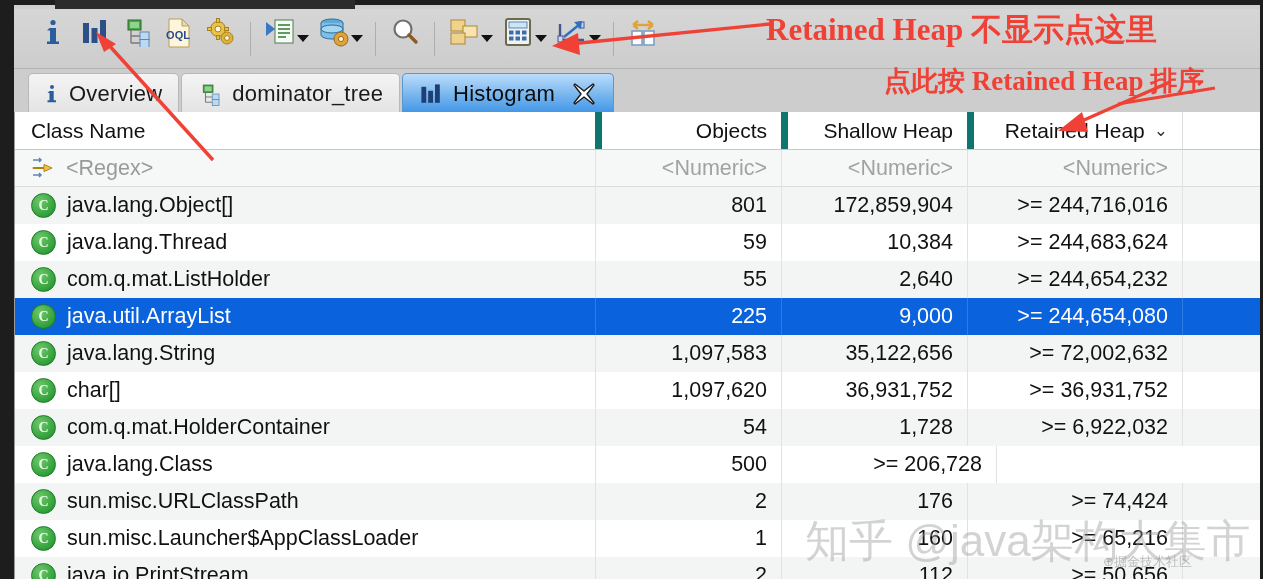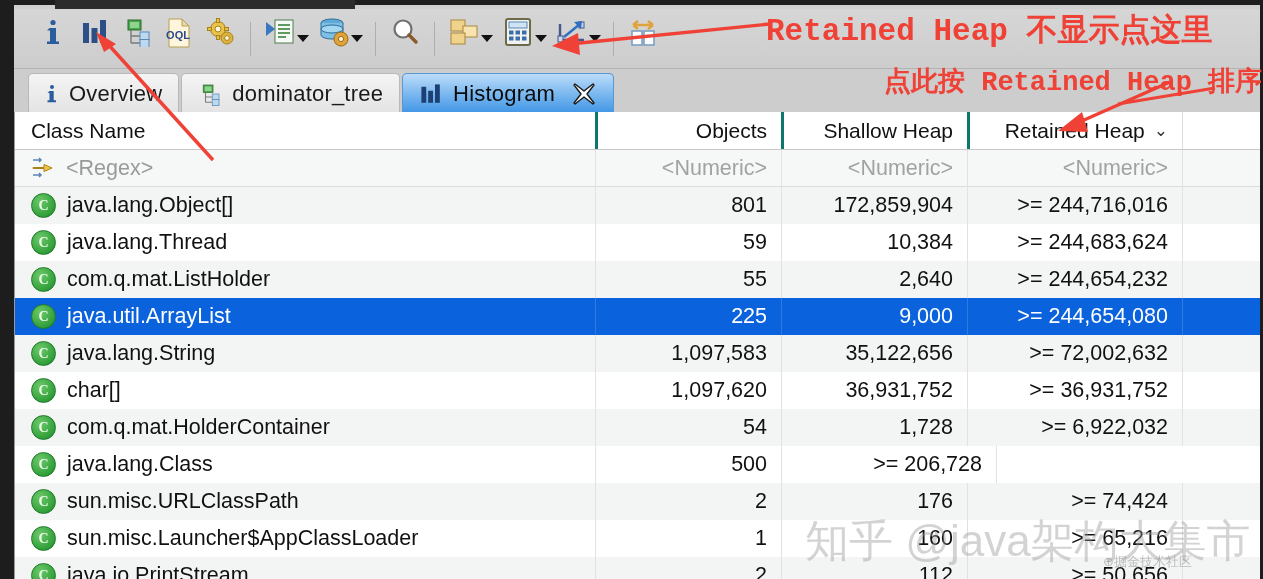--- a/index.html
+++ b/index.html
@@ -61,21 +61,21 @@
   }
   .thead{
     display:flex;height:37px;align-items:center;
     background:#ffffff;border-bottom:1px solid #c8c8c8;
   }
   .th{
     font-size:21px;color:#111;display:flex;align-items:center;height:37px;
     box-sizing:border-box;
   }
   .th.name{padding-left:16px;}
-  .th.num{justify-content:flex-end;padding-right:14px;border-left:3px solid #0f766e;}
+  .th.num{justify-content:flex-end;padding-right:14px;border-left:7px solid #0f766e;}
   .th .sortcar{margin-left:9px;font-size:17px;color:#333;line-height:1;}
 
   .row{display:flex;height:37px;align-items:center;box-sizing:border-box;}
   .row.odd{background:#f3f5f4;}
   .row.even{background:#ffffff;}
   .row.filter{background:#f6f7f7;border-bottom:1px solid #dcdcdc;}
   .row.selected{background:#0a63dd;}
   .row.selected .cell{color:#ffffff;}
   .cell{font-size:21.5px;color:#111;box-sizing:border-box;height:37px;display:flex;align-items:center;}
   .cell.name{padding-left:16px;gap:11px;}
@@ -90,21 +90,21 @@
     background:radial-gradient(circle at 36% 32%,#6dc96a,#2f9e38 72%,#1d7a28);
     border:1px solid #1d7a28;
     display:flex;align-items:center;justify-content:center;
     font-size:14px;font-weight:bold;color:#eafbe8;line-height:1;
     font-family:"Liberation Serif",serif;
   }
 
   
   .anno{
     position:absolute;color:#ef4136;font-weight:bold;white-space:nowrap;
-    font-family:Liberation Mono, monospace;
+    font-family:Liberation Serif, serif;
     z-index:30;
   }
   #anno1{left:766px;top:9px;font-size:31px;}
   #anno2{left:884px;top:63px;font-size:27px;}
   .arrowlayer{position:absolute;left:0;top:0;width:1263px;height:579px;z-index:25;pointer-events:none;}
 
   
   .wm{
     position:absolute;z-index:20;pointer-events:none;
     color:rgba(150,150,150,.42);white-space:nowrap;

